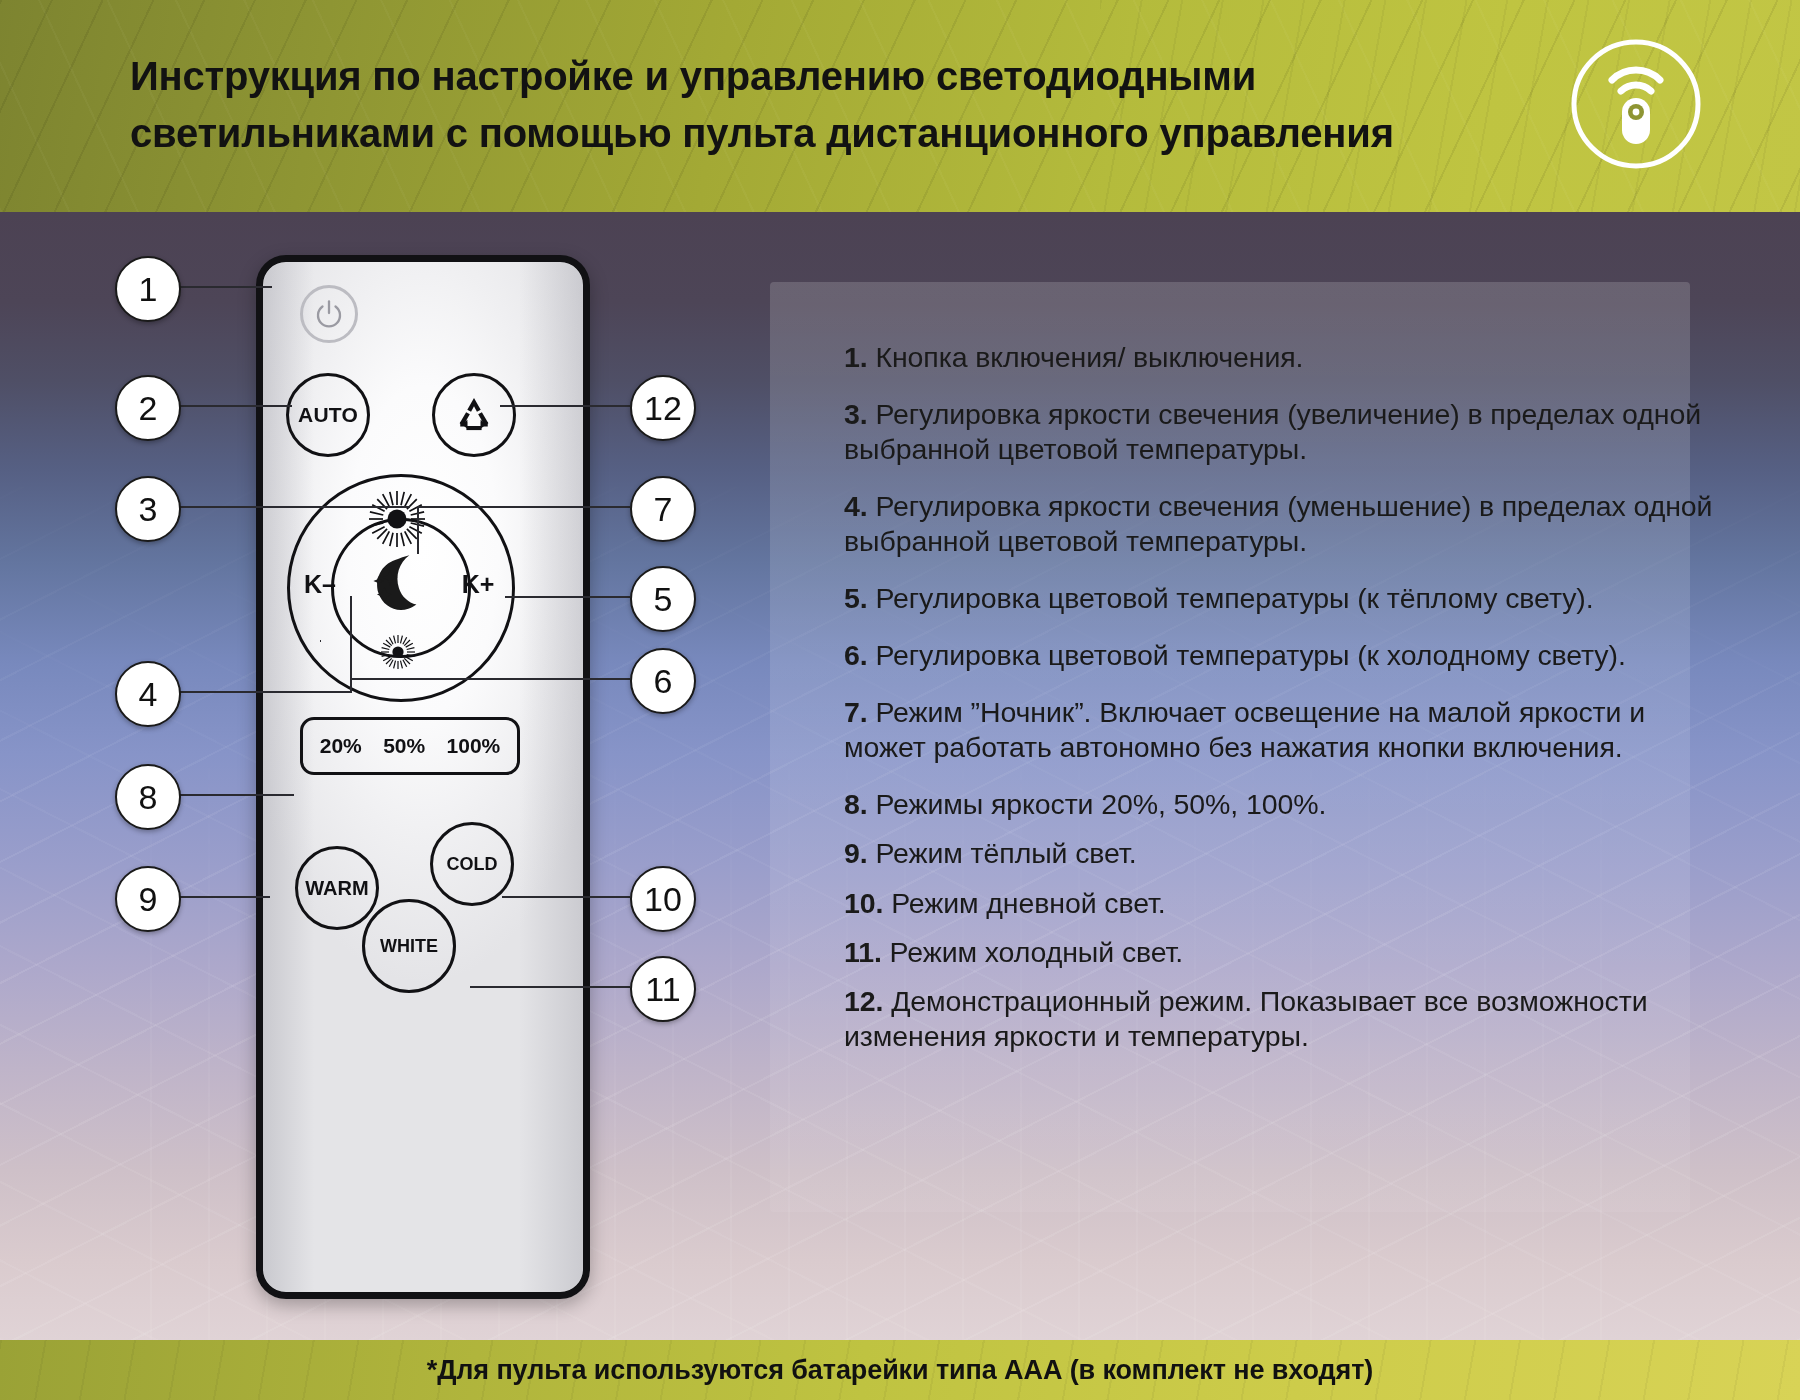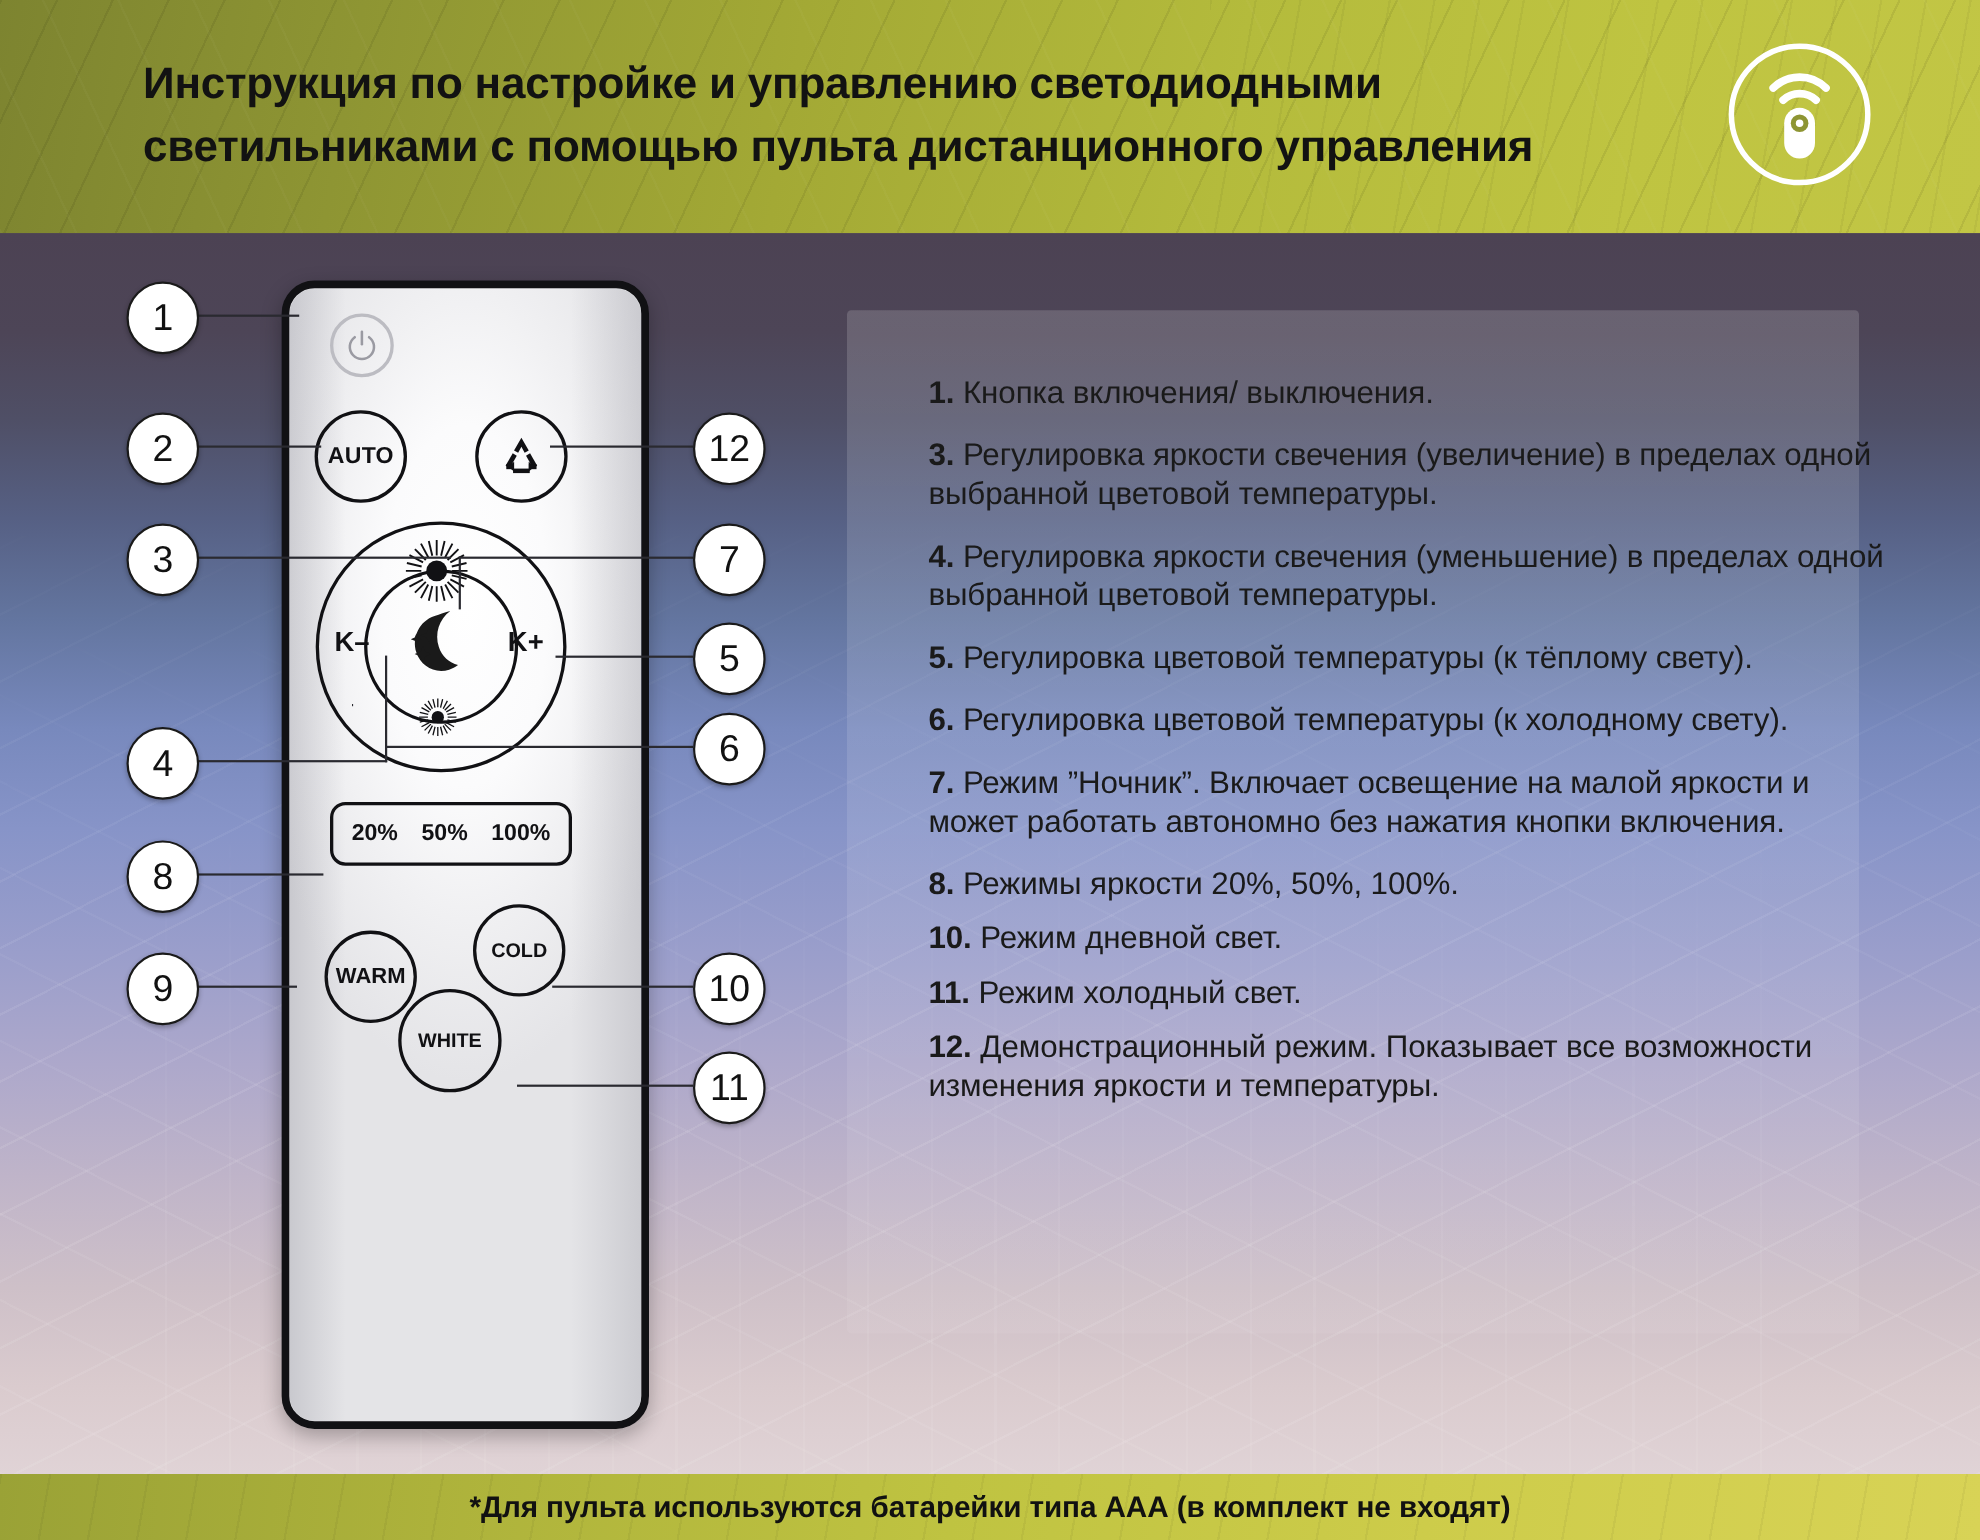--- a/index.html
+++ b/index.html
@@ -229,21 +229,20 @@
     position: absolute;
     left: 37px; top: 455px;
     width: 220px; height: 58px;
     border: 3px solid #111114;
     border-radius: 14px;
     display: flex;
     align-items: center;
     justify-content: space-around;
     padding: 0 6px;
     box-sizing: border-box;
-    margin-top: 12px;
   }
   .pct-box span { font-size: 21px; font-weight: 700; color: #111114; }
 
   .btn-warm  { left: 32px; top: 584px; width: 78px; height: 78px; font-size: 20px; }
   .btn-cold  { left: 167px; top: 560px; width: 78px; height: 78px; font-size: 18px; }
   .btn-white { left: 99px; top: 637px; width: 88px; height: 88px; font-size: 18px; }
 
   
   .callout {
     position: absolute;
@@ -507,20 +506,21 @@
     </div>
 
   <div class="legend">
     <div class="legend-item"><b>1.</b> <span>Кнопка включения/ выключения.</span></div>
     <div class="legend-item"><b>3.</b> <span>Регулировка яркости свечения (увеличение) в пределах одной выбранной цветовой температуры.</span></div>
     <div class="legend-item"><b>4.</b> <span>Регулировка яркости свечения (уменьшение) в пределах одной выбранной цветовой температуры.</span></div>
     <div class="legend-item"><b>5.</b> <span>Регулировка цветовой температуры (к тёплому свету).</span></div>
     <div class="legend-item"><b>6.</b> <span>Регулировка цветовой температуры (к холодному свету).</span></div>
     <div class="legend-item"><b>7.</b> <span>Режим ”Ночник”. Включает освещение на малой яркости и может работать автономно без нажатия кнопки включения.</span></div>
     <div class="legend-item tight"><b>8.</b> <span>Режимы яркости 20%, 50%, 100%.</span></div>
+    <div class="legend-item tight"><b>9.</b> <span>Режим тёплый свет.</span></div>
     <div class="legend-item tight"><b>10.</b> <span>Режим дневной свет.</span></div>
     <div class="legend-item tight"><b>11.</b> <span>Режим холодный свет.</span></div>
     <div class="legend-item"><b>12.</b> <span>Демонстрационный режим. Показывает все возможности изменения яркости и температуры.</span></div>
   </div>
 
   <div class="footer">
     <div class="footer-stripes"></div>
     <div class="footer-text">*Для пульта используются батарейки типа ААА (в комплект не входят)</div>
   </div>
 

